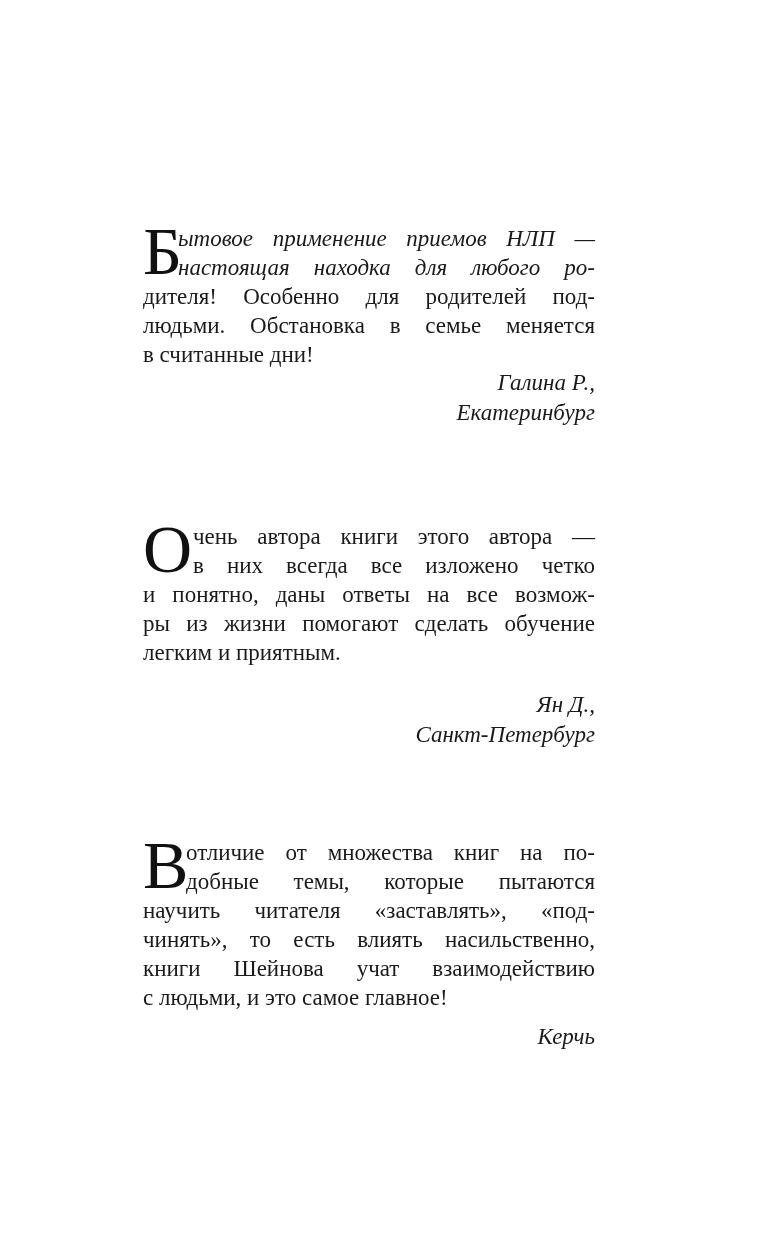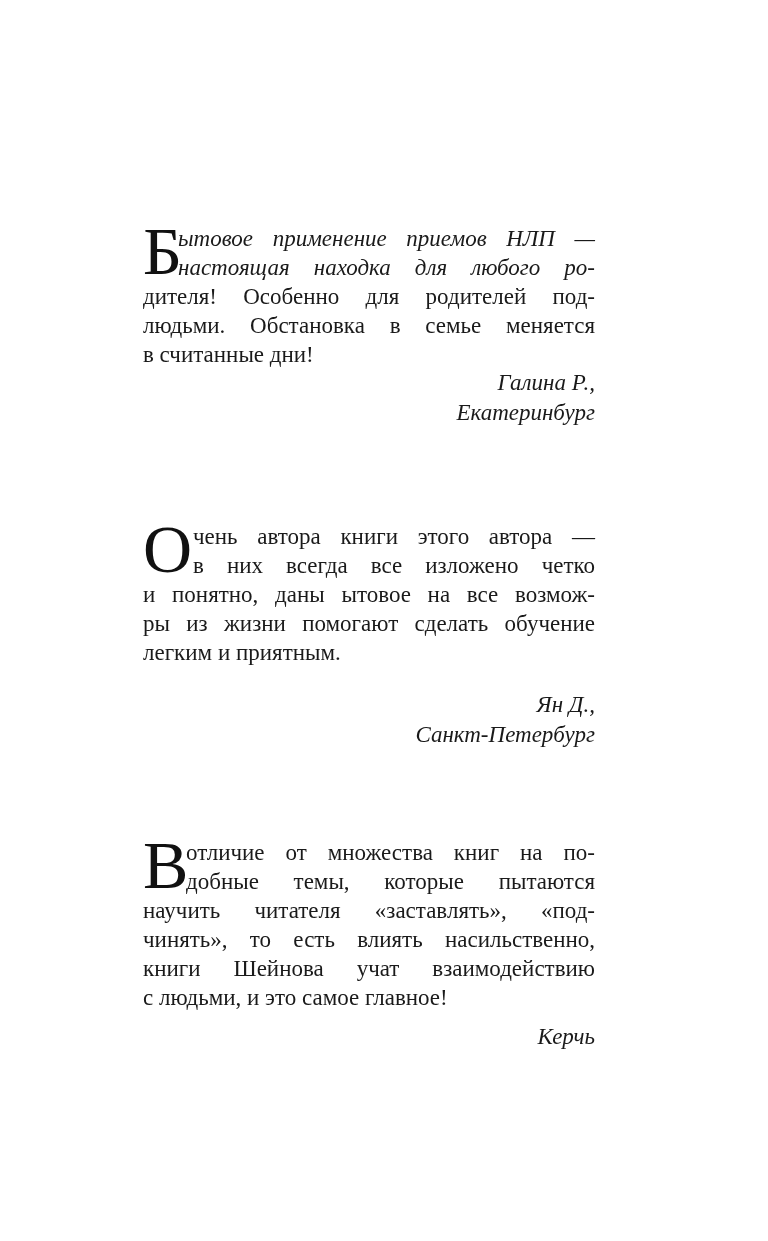--- a/index.html
+++ b/index.html
@@ -71,21 +71,21 @@
   </div>
   <div class="attr" style="top:368px">
     <div>Галина Р.,</div>
     <div>Екатеринбург</div>
   </div>
 
   <div class="para" style="top:522px">
     <span class="dropcap">О</span>
     <div class="line ind-2">чень автора книги этого автора —</div>
     <div class="line ind-2">в них всегда все изложено четко</div>
-    <div class="line">и понятно, даны ытовое на все возмож-</div>
+    <div class="line">и понятно, даны ответы на все возмож-</div>
     <div class="line">ры из жизни помогают сделать обучение</div>
     <div class="line last">легким и приятным.</div>
   </div>
   <div class="attr" style="top:690px">
     <div>Ян Д.,</div>
     <div>Санкт-Петербург</div>
   </div>
 
   <div class="para" style="top:838px">
     <span class="dropcap">В</span>

